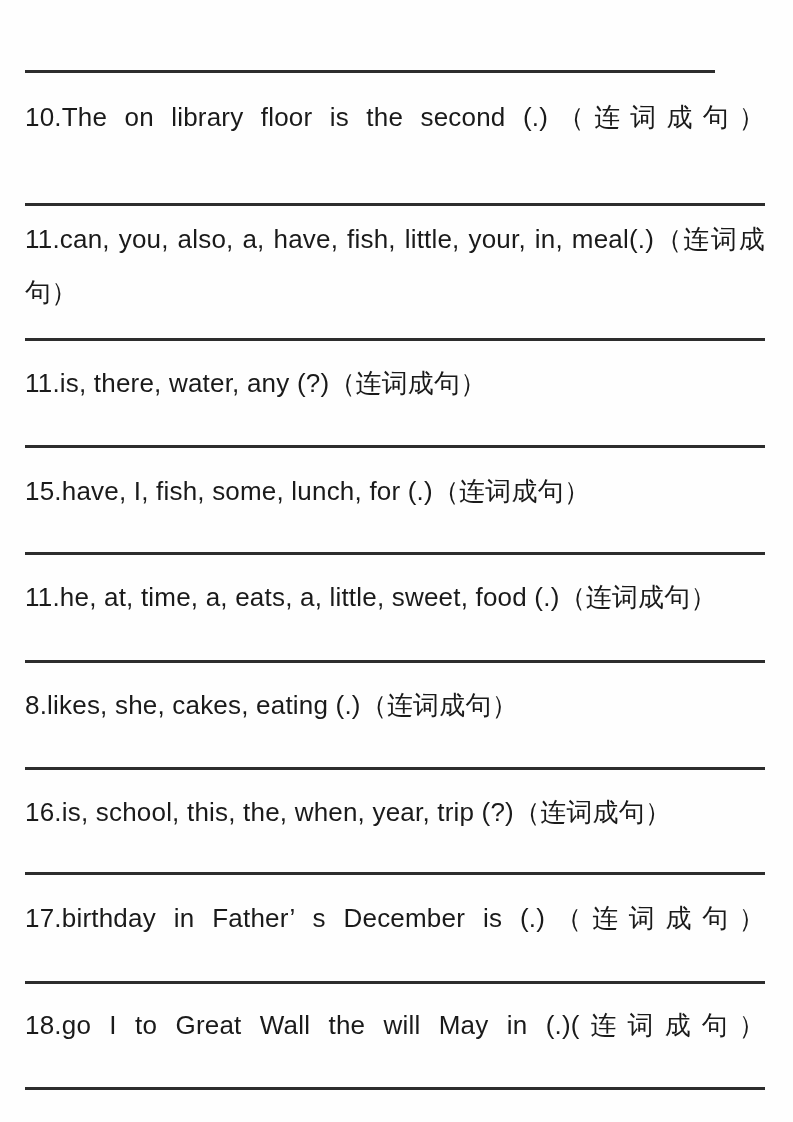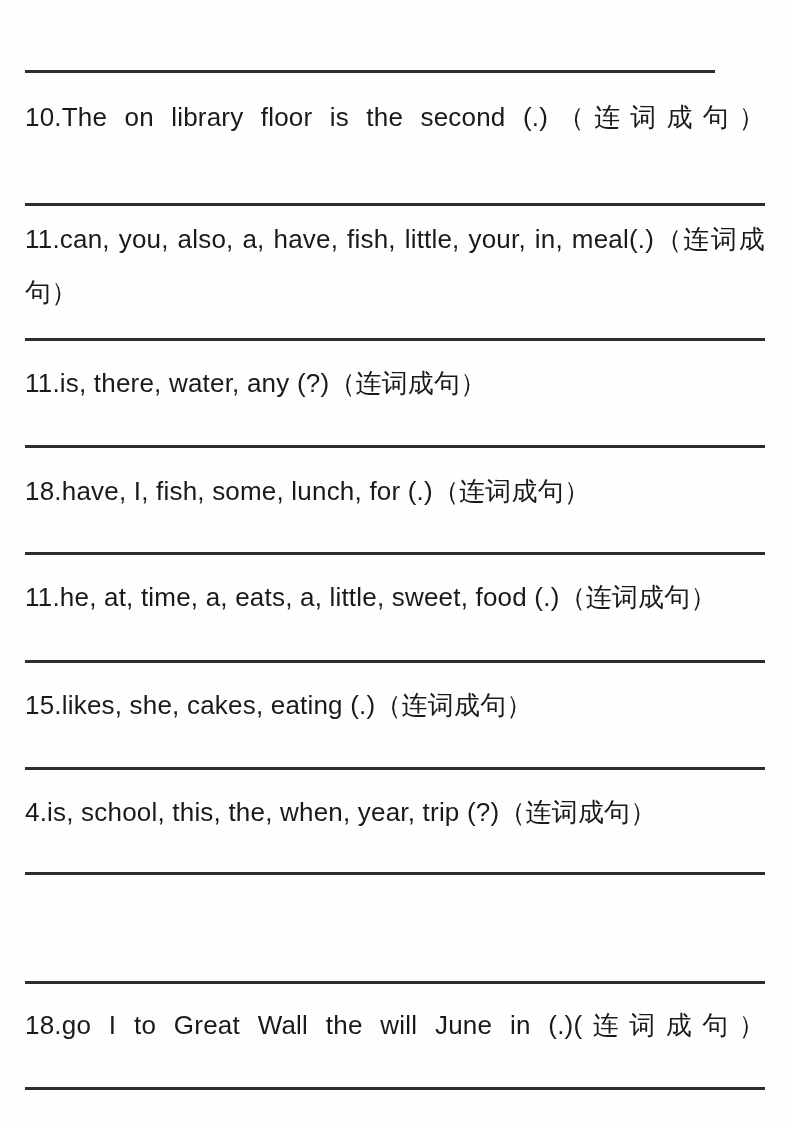--- a/index.html
+++ b/index.html
@@ -57,36 +57,37 @@
   <div class="rule" style="top:203px;left:25px;width:740px;"></div>
 
   <p class="q wrap" style="top:213px;">11.can, you, also, a, have, fish, little, your, in, meal(.)（连词成句）</p>
 
   <div class="rule" style="top:338px;left:25px;width:740px;"></div>
 
   <p class="q" style="top:357px;">11.is, there, water, any (?)（连词成句）</p>
 
   <div class="rule" style="top:445px;left:25px;width:740px;"></div>
 
-  <p class="q" style="top:465px;">18.have, I, fish, some, lunch, for (.)（连词成句）</p>
+  <p class="q" style="top:465px;">15.have, I, fish, some, lunch, for (.)（连词成句）</p>
 
   <div class="rule" style="top:552px;left:25px;width:740px;"></div>
 
   <p class="q" style="top:571px;">11.he, at, time, a, eats, a, little, sweet, food (.)（连词成句）</p>
 
   <div class="rule" style="top:660px;left:25px;width:740px;"></div>
 
-  <p class="q" style="top:679px;">15.likes, she, cakes, eating (.)（连词成句）</p>
+  <p class="q" style="top:679px;">8.likes, she, cakes, eating (.)（连词成句）</p>
 
   <div class="rule" style="top:767px;left:25px;width:740px;"></div>
 
-  <p class="q" style="top:786px;">4.is, school, this, the, when, year, trip (?)（连词成句）</p>
+  <p class="q" style="top:786px;">16.is, school, this, the, when, year, trip (?)（连词成句）</p>
 
   <div class="rule" style="top:872px;left:25px;width:740px;"></div>
 
+  <p class="q justify" style="top:892px;">17.birthday in Father’ s December is (.)（连词成句）</p>
 
   <div class="rule" style="top:981px;left:25px;width:740px;"></div>
 
-  <p class="q justify" style="top:999px;">18.go I to Great Wall the will June in (.)(连词成句）</p>
+  <p class="q justify" style="top:999px;">18.go I to Great Wall the will May in (.)(连词成句）</p>
 
   <div class="rule" style="top:1087px;left:25px;width:740px;"></div>
 
 </div>
 
 </body></html>

